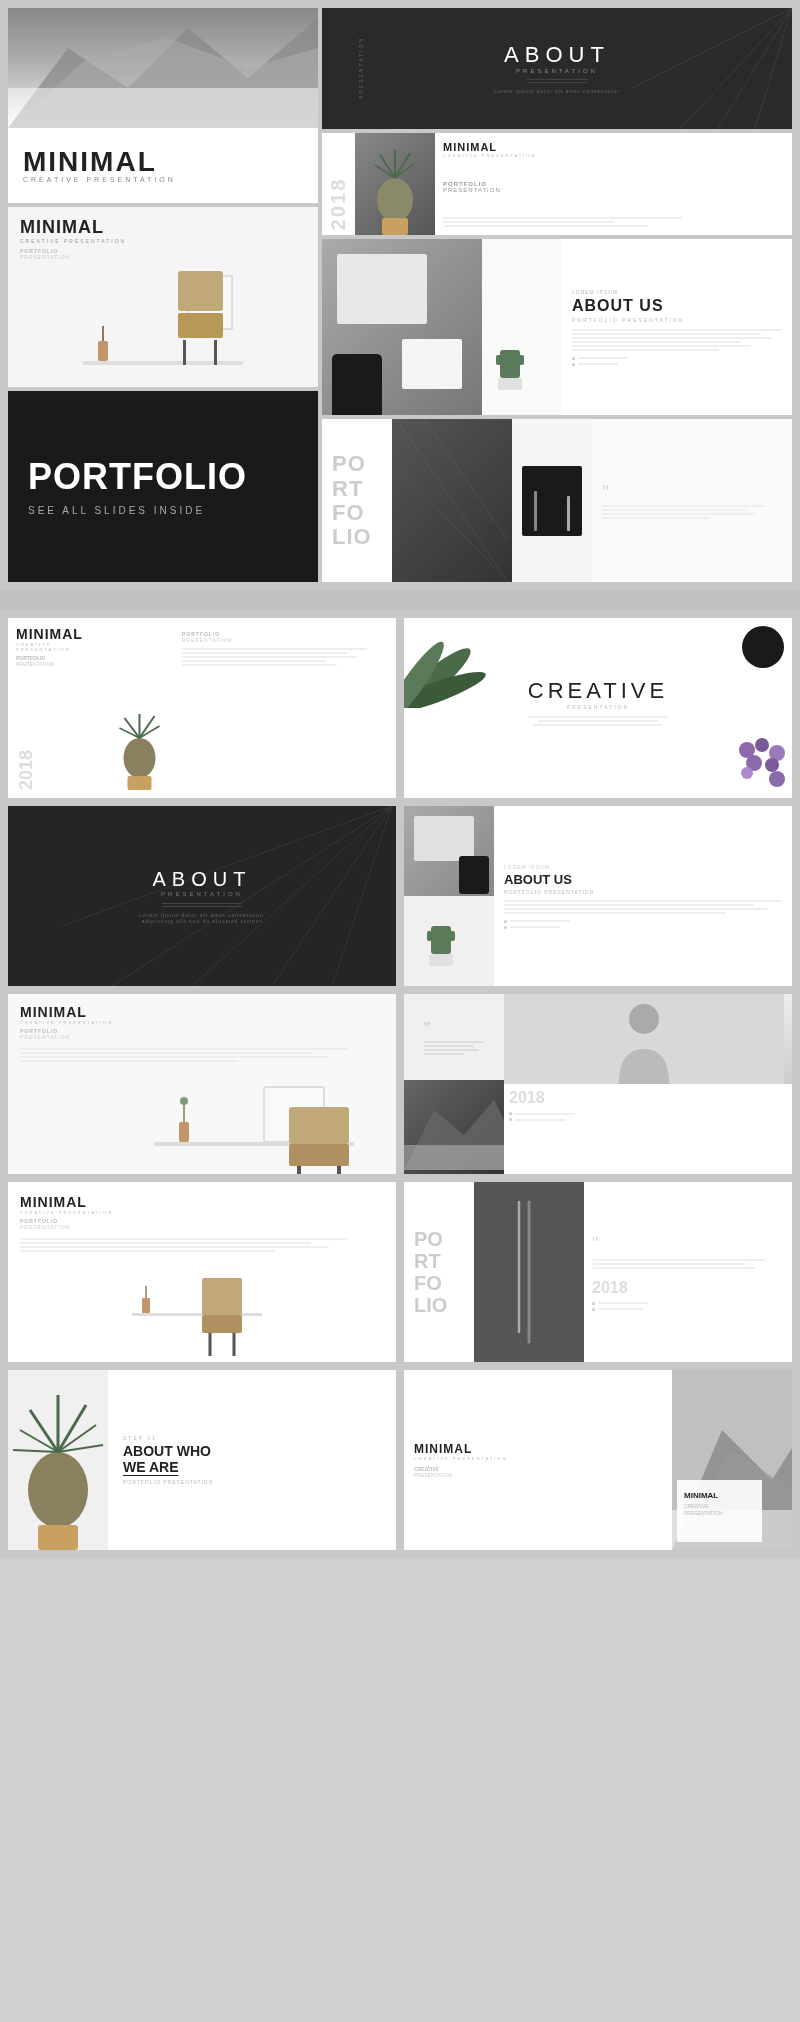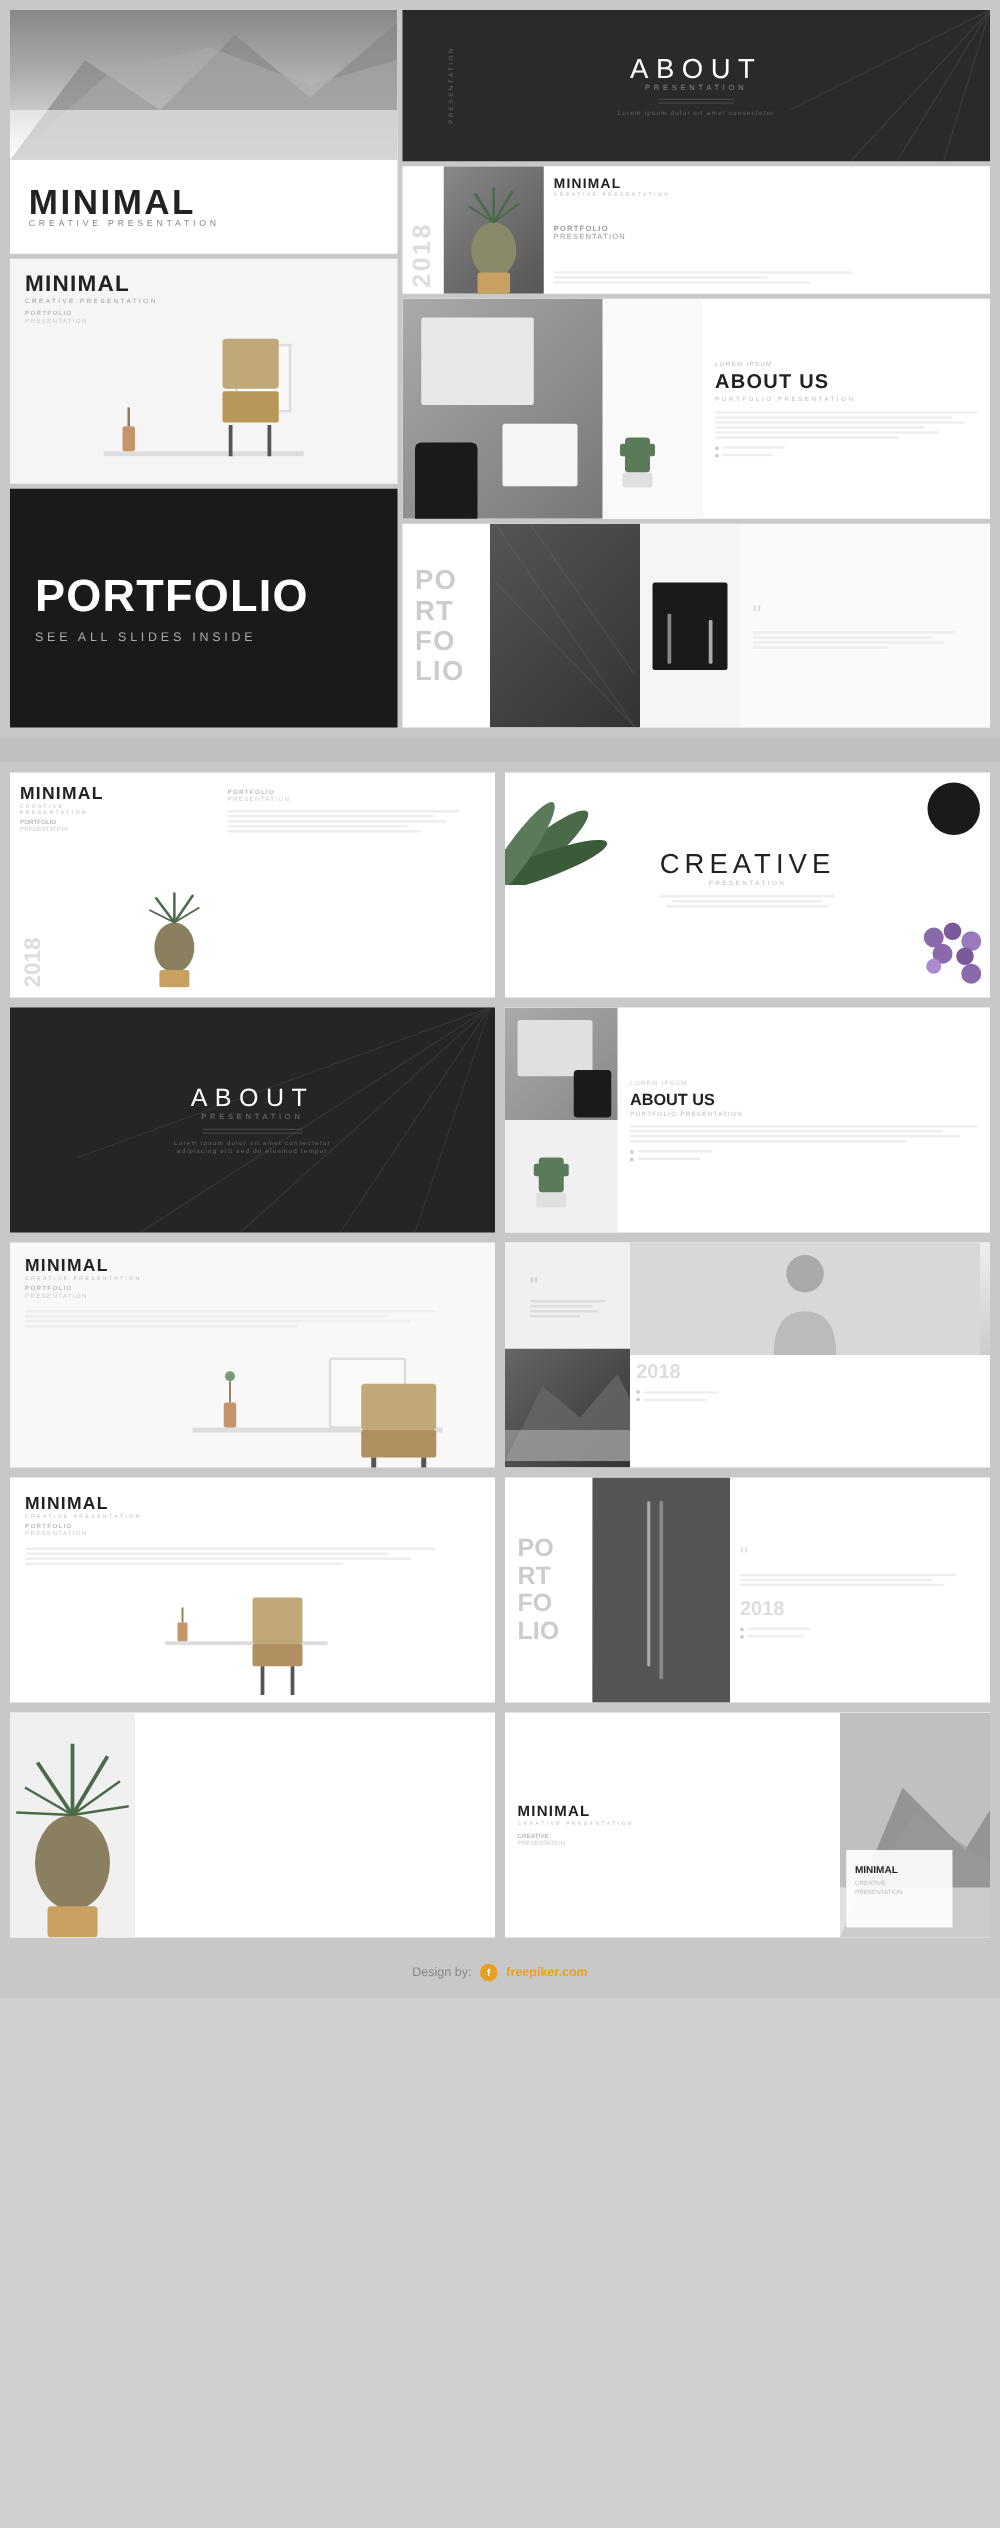--- a/index.html
+++ b/index.html
@@ -1252,20 +1252,26 @@
           <line x1="50" y1="82" x2="22" y2="40" stroke="#4a6a4a" stroke-width="3"></line>
           <line x1="50" y1="82" x2="78" y2="35" stroke="#4a6a4a" stroke-width="3"></line>
           <line x1="50" y1="82" x2="50" y2="25" stroke="#4a6a4a" stroke-width="3"></line>
           <line x1="50" y1="82" x2="12" y2="60" stroke="#4a6a4a" stroke-width="2"></line>
           <line x1="50" y1="82" x2="88" y2="55" stroke="#4a6a4a" stroke-width="2"></line>
           <line x1="50" y1="82" x2="5" y2="80" stroke="#4a6a4a" stroke-width="2"></line>
           <line x1="50" y1="82" x2="95" y2="75" stroke="#4a6a4a" stroke-width="2"></line>
           <rect x="30" y="155" width="40" height="25" rx="3" fill="#c8a060"></rect>
         </svg>
       </div>
+      <div class="gs9-text">
+        <div class="gs9-step">STEP 01</div>
+        <div class="gs9-about-who">ABOUT WHO</div>
+        <div class="gs9-we-are">WE ARE</div>
+        <div class="gs9-port">PORTFOLIO PRESENTATION</div>
+      </div>
     </div>
 
     <div class="grid-slide gs10">
       <div class="gs10-left">
         <div class="gs10-title">MINIMAL</div>
         <div class="gs10-sub">CREATIVE PRESENTATION</div>
         <div style="font-size:5px;font-weight:700;color:#bbb;text-transform:uppercase;margin-top:5px;">CREATIVE</div>
         <div style="font-size:5px;color:#ccc;text-transform:uppercase;">PRESENTATION</div>
       </div>
       <div class="gs10-right">
@@ -1278,24 +1284,14 @@
           <rect x="5" y="110" width="85" height="62" fill="white" opacity="0.9"></rect>
           <text x="12" y="128" font-size="8" font-weight="700" fill="#222" font-family="Arial">MINIMAL</text>
           <text x="12" y="138" font-size="5" fill="#bbb" font-family="Arial">CREATIVE</text>
           <text x="12" y="145" font-size="5" fill="#bbb" font-family="Arial">PRESENTATION</text>
         </svg>
       </div>
     </div>
 
   </div>
 
-  <div class="footer">
-    <span class="footer-design-by">Design by:</span>
-    <span style="display:inline-flex;align-items:center;gap:2px;">
-      <svg width="16" height="16" viewBox="0 0 16 16">
-        <circle cx="8" cy="8" r="7" fill="#e8a020"></circle>
-        <text x="8" y="11" text-anchor="middle" font-size="8" fill="white" font-weight="bold" font-family="Arial">f</text>
-      </svg>
-    </span>
-    <span class="footer-freepiker">freepiker.com</span>
-  </div>
 
 </div>
 
 </body></html>

